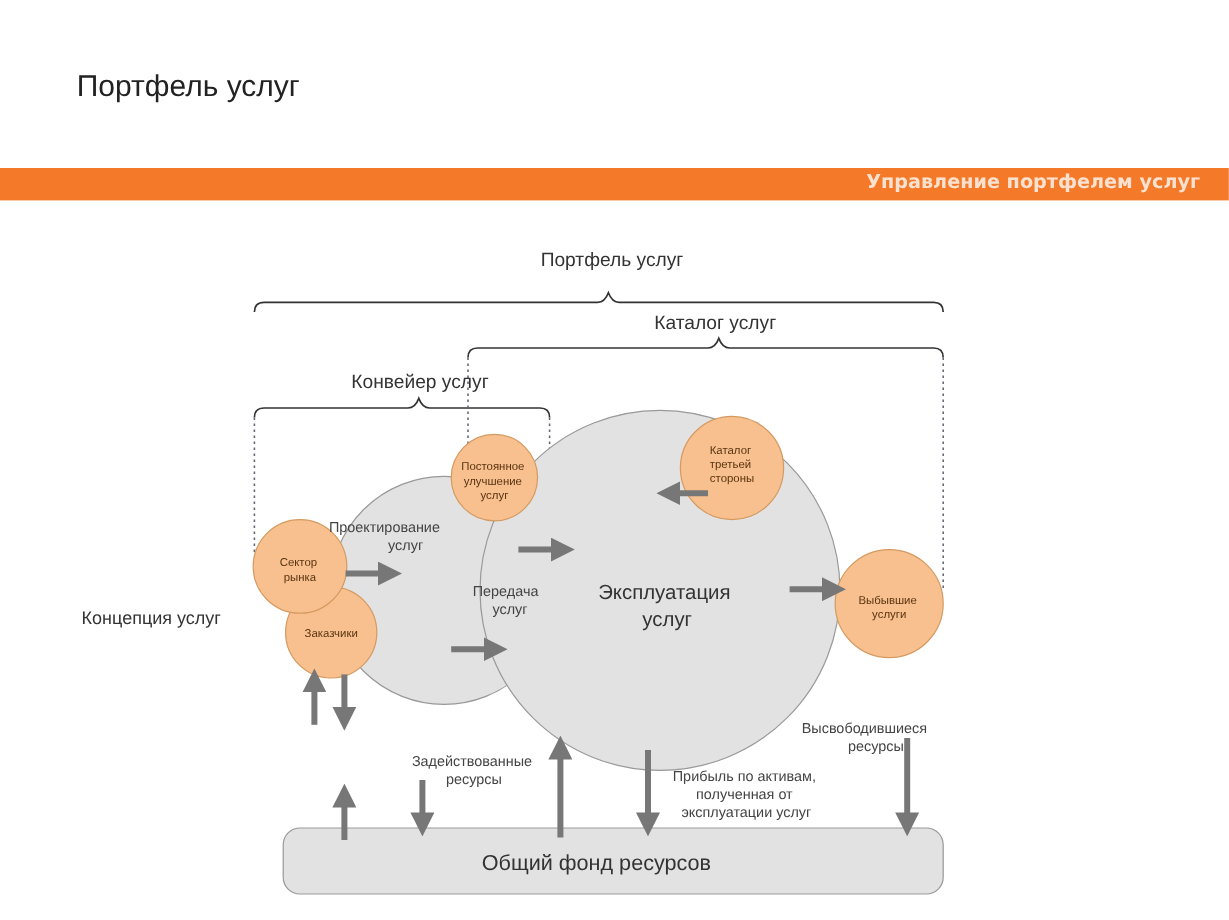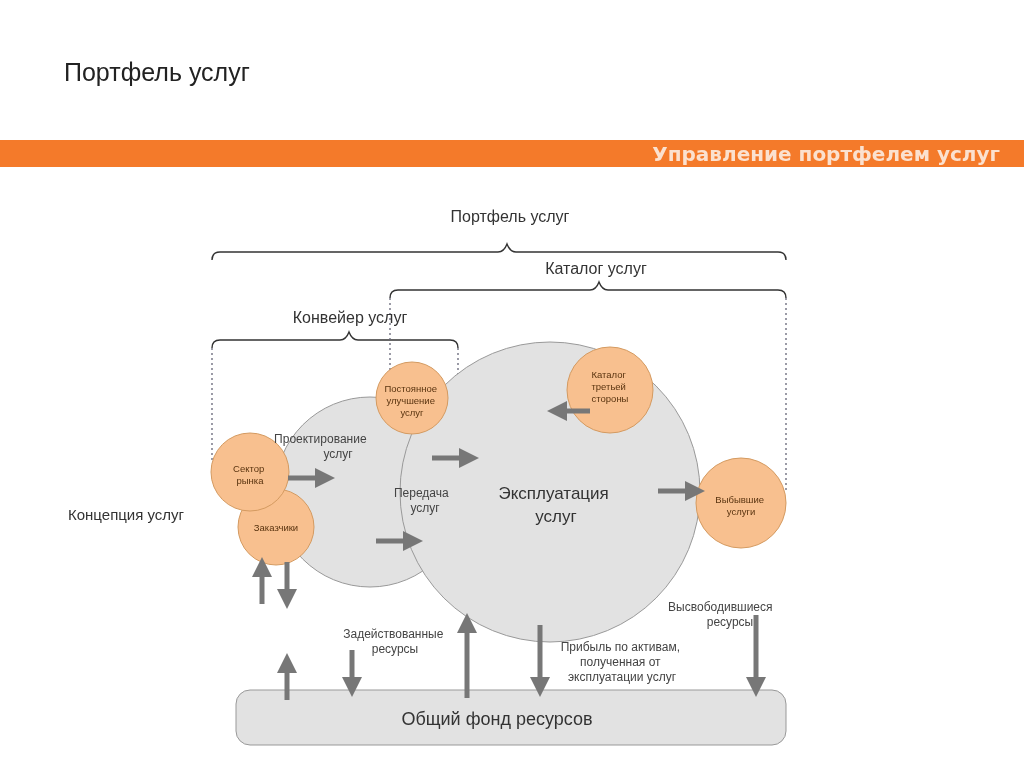--- a/index.html
+++ b/index.html
@@ -1,19 +1,19 @@
 <!DOCTYPE html>
 <html><head>
 <meta charset="utf-8">
 <style>
   html, body { margin:0; padding:0; background:#ffffff; }
   body { width:1024px; height:767px; position:relative; overflow:hidden; font-family:"Liberation Sans", sans-serif; color:#333; }
   .page-title { position:absolute; left:64px; top:58px; font-size:25px; color:#222; }
   .banner { position:absolute; left:0; top:140px; width:1024px; height:27px; background:#f47a2a; }
-  .banner-text { position:absolute; right:24px; top:2px; font-size:20px; font-weight:bold; color:#fbe1cf; font-family:"DejaVu Sans", sans-serif; }
+  .banner-text { position:absolute; right:24px; top:2px; font-size:16px; font-weight:bold; color:#fbe1cf; font-family:"DejaVu Sans", sans-serif; }
   svg { position:absolute; left:0; top:0; }
   .lbl { font-family:"Liberation Sans", sans-serif; fill:#333; }
   .small { font-size:9.5px; fill:#5a3410; }
   .mid { font-size:12px; fill:#444; }
   .big { font-size:17px; fill:#333; }
 </style>
 </head>
 <body>
 
 <div class="page-title">Портфель услуг</div>

